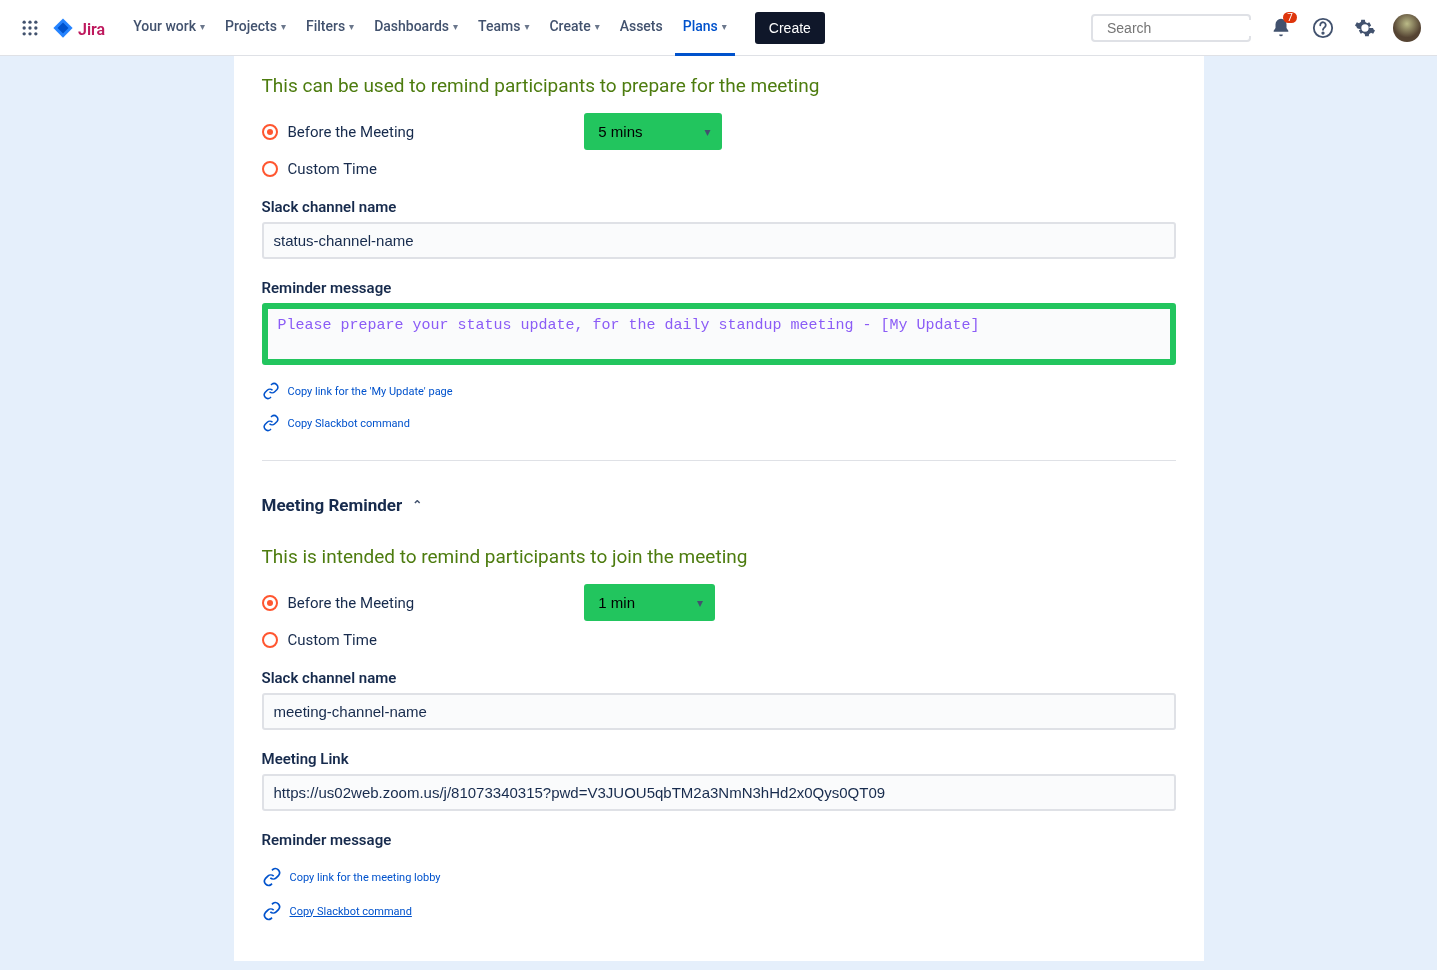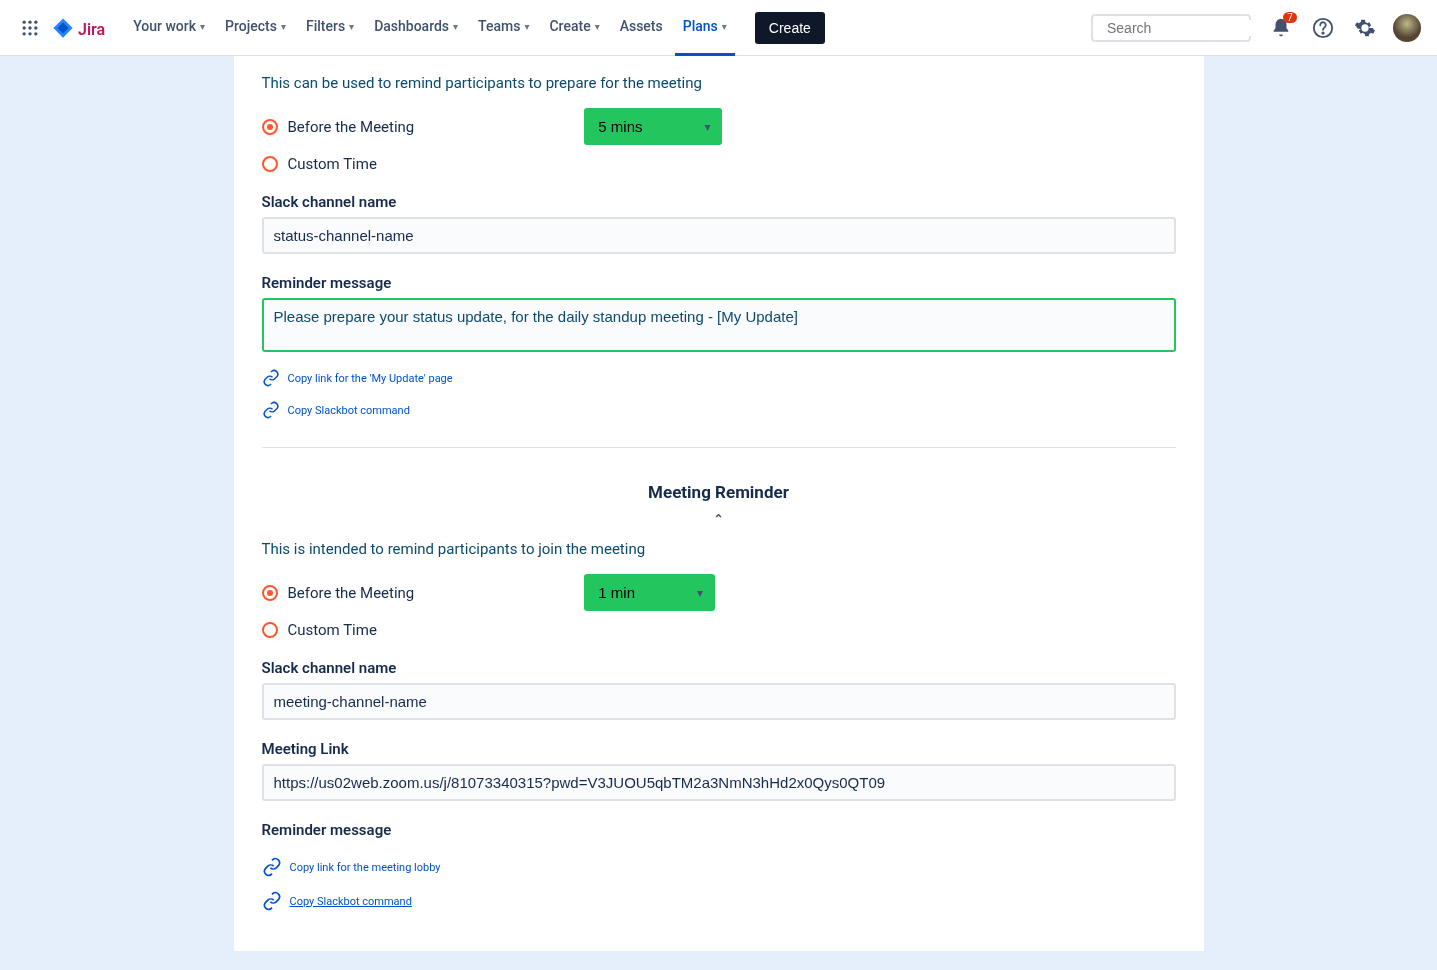--- a/index.html
+++ b/index.html
@@ -20,36 +20,36 @@
 .topnav .search input { border:none; outline:none; flex:1; font-size:14px; }
 .topnav .righticons { display:flex; align-items:center; gap:14px; margin-left:16px; }
 .topnav .icon-btn { width:28px;height:28px; display:flex; align-items:center; justify-content:center; cursor:pointer; color:#42526E; position:relative; border-radius:50%; }
 .topnav .badge { position:absolute; top:-2px; right:-2px; background:#DE350B; color:#fff; border-radius:8px; font-size:10px; padding:0 4px; min-width:14px; text-align:center; }
 .avatar { width:28px; height:28px; border-radius:50%; background:#333; background:radial-gradient(circle at 50% 35%, #bb8, #543 60%); cursor:pointer; }
 
 
 .page-wrap { display:flex; justify-content:center; }
 .panel { background:#fff; width:970px; margin:0; padding:0 28px 40px 28px; }
 .section { padding-top:8px; }
-.help-text { color:#0c4a6e; font-size:15px; margin:10px 0 16px 0; }
+.help-text { color:#4d7c0f; font-size:19px; margin:10px 0 16px 0; }
 .radio-row { display:flex; align-items:center; gap:10px; margin:10px 0; }
 .radio-outer { width:16px;height:16px; border:2px solid #FF5630; border-radius:50%; display:flex; align-items:center; justify-content:center; background:#fff;}
 .radio-outer.checked::after { content:""; width:6px; height:6px; background:#FF5630; border-radius:50%; }
 .radio-label { font-size:15px; }
 .select-ctl { margin-left:160px; background:#22c55e; border:none; padding:10px 80px 10px 14px; border-radius:3px; font-size:15px; cursor:pointer; position:relative; }
 .select-wrap { position:relative; display:inline-block; }
 .select-wrap .chev { position:absolute; right:12px; top:50%; transform:translateY(-50%); color:#42526E; pointer-events:none; font-size:12px;}
 .field-label { font-weight:600; font-size:15px; margin-top:20px; margin-bottom:6px; display:block; }
 .text-input { width:100%; border:2px solid #DFE1E6; border-radius:3px; padding:8px 10px; font-size:15px; background:#FAFBFC; color:#172B4D; }
-.textarea { width:100%; border:2px solid #22c55e; border-radius:3px; padding:8px 10px; font-size:15px; min-height:54px; background:#FAFBFC; resize:none; font-family:Liberation Sans, sans-serif; color:#0c4a6e; }
+.textarea { width:100%; border:6px solid #22c55e; border-radius:3px; padding:8px 10px; font-size:15px; min-height:54px; background:#FAFBFC; resize:none; font-family:Liberation Mono, monospace; color:#8b5cf6; }
 .textarea.focused { border-color:#0052CC; background:#fff; }
 .link-row { display:flex; align-items:center; gap:8px; color:#0052CC; font-size:11px; margin-top:14px; cursor:pointer; }
 .link-row.underline span { text-decoration: underline; }
 .hr { border:none; border-top:1px solid #dfe1e6; margin:28px 0 20px 0; }
-.section-header { display:flex; align-items:center; gap:10px; font-weight:700; font-size:17px; margin:6px 0 14px 0; cursor:pointer;flex-direction:column;}
+.section-header { display:flex; align-items:center; gap:10px; font-weight:700; font-size:17px; margin:6px 0 30px 0; cursor:pointer;}
 .section-header .chev { font-size:12px; color:#42526E;}
 
 svg { display:block; }
 </style>
 </head>
 <body>
 
 <div class="topnav">
   <div class="left">
     <div class="apps-grid icon-btn">

